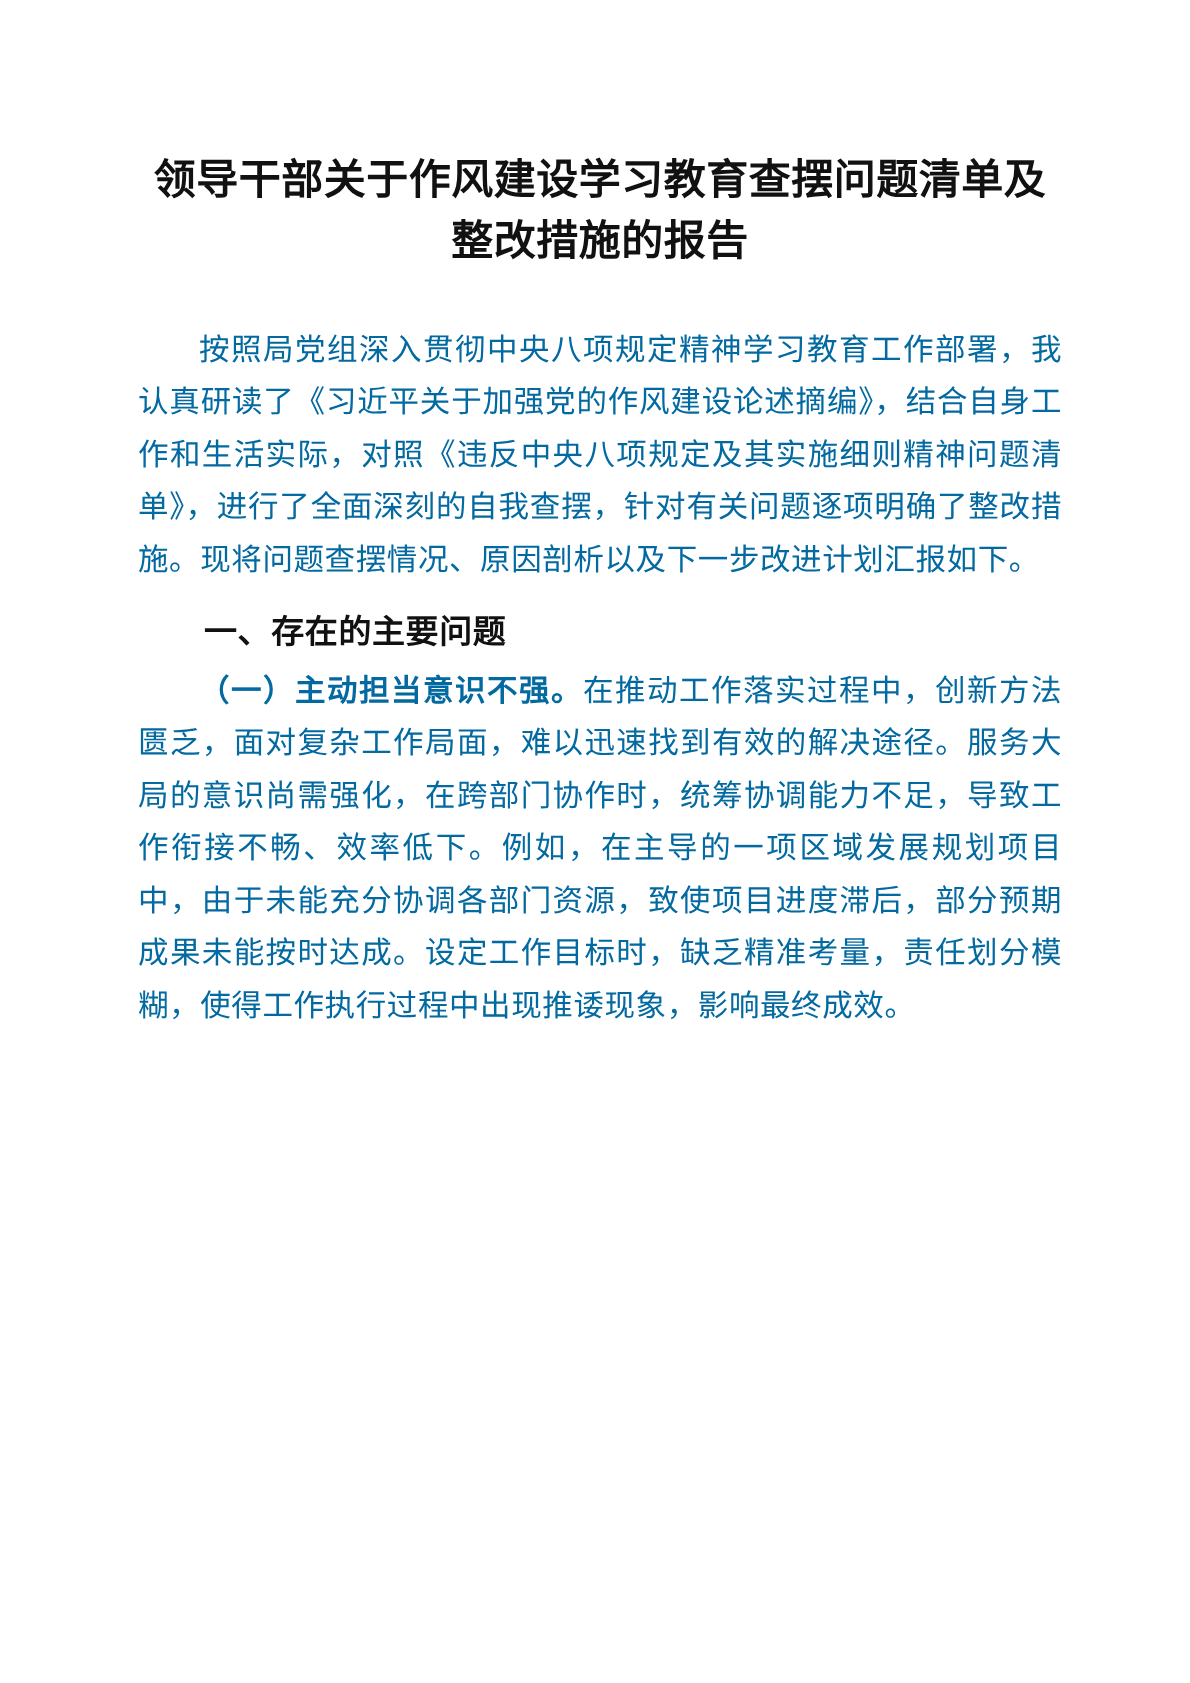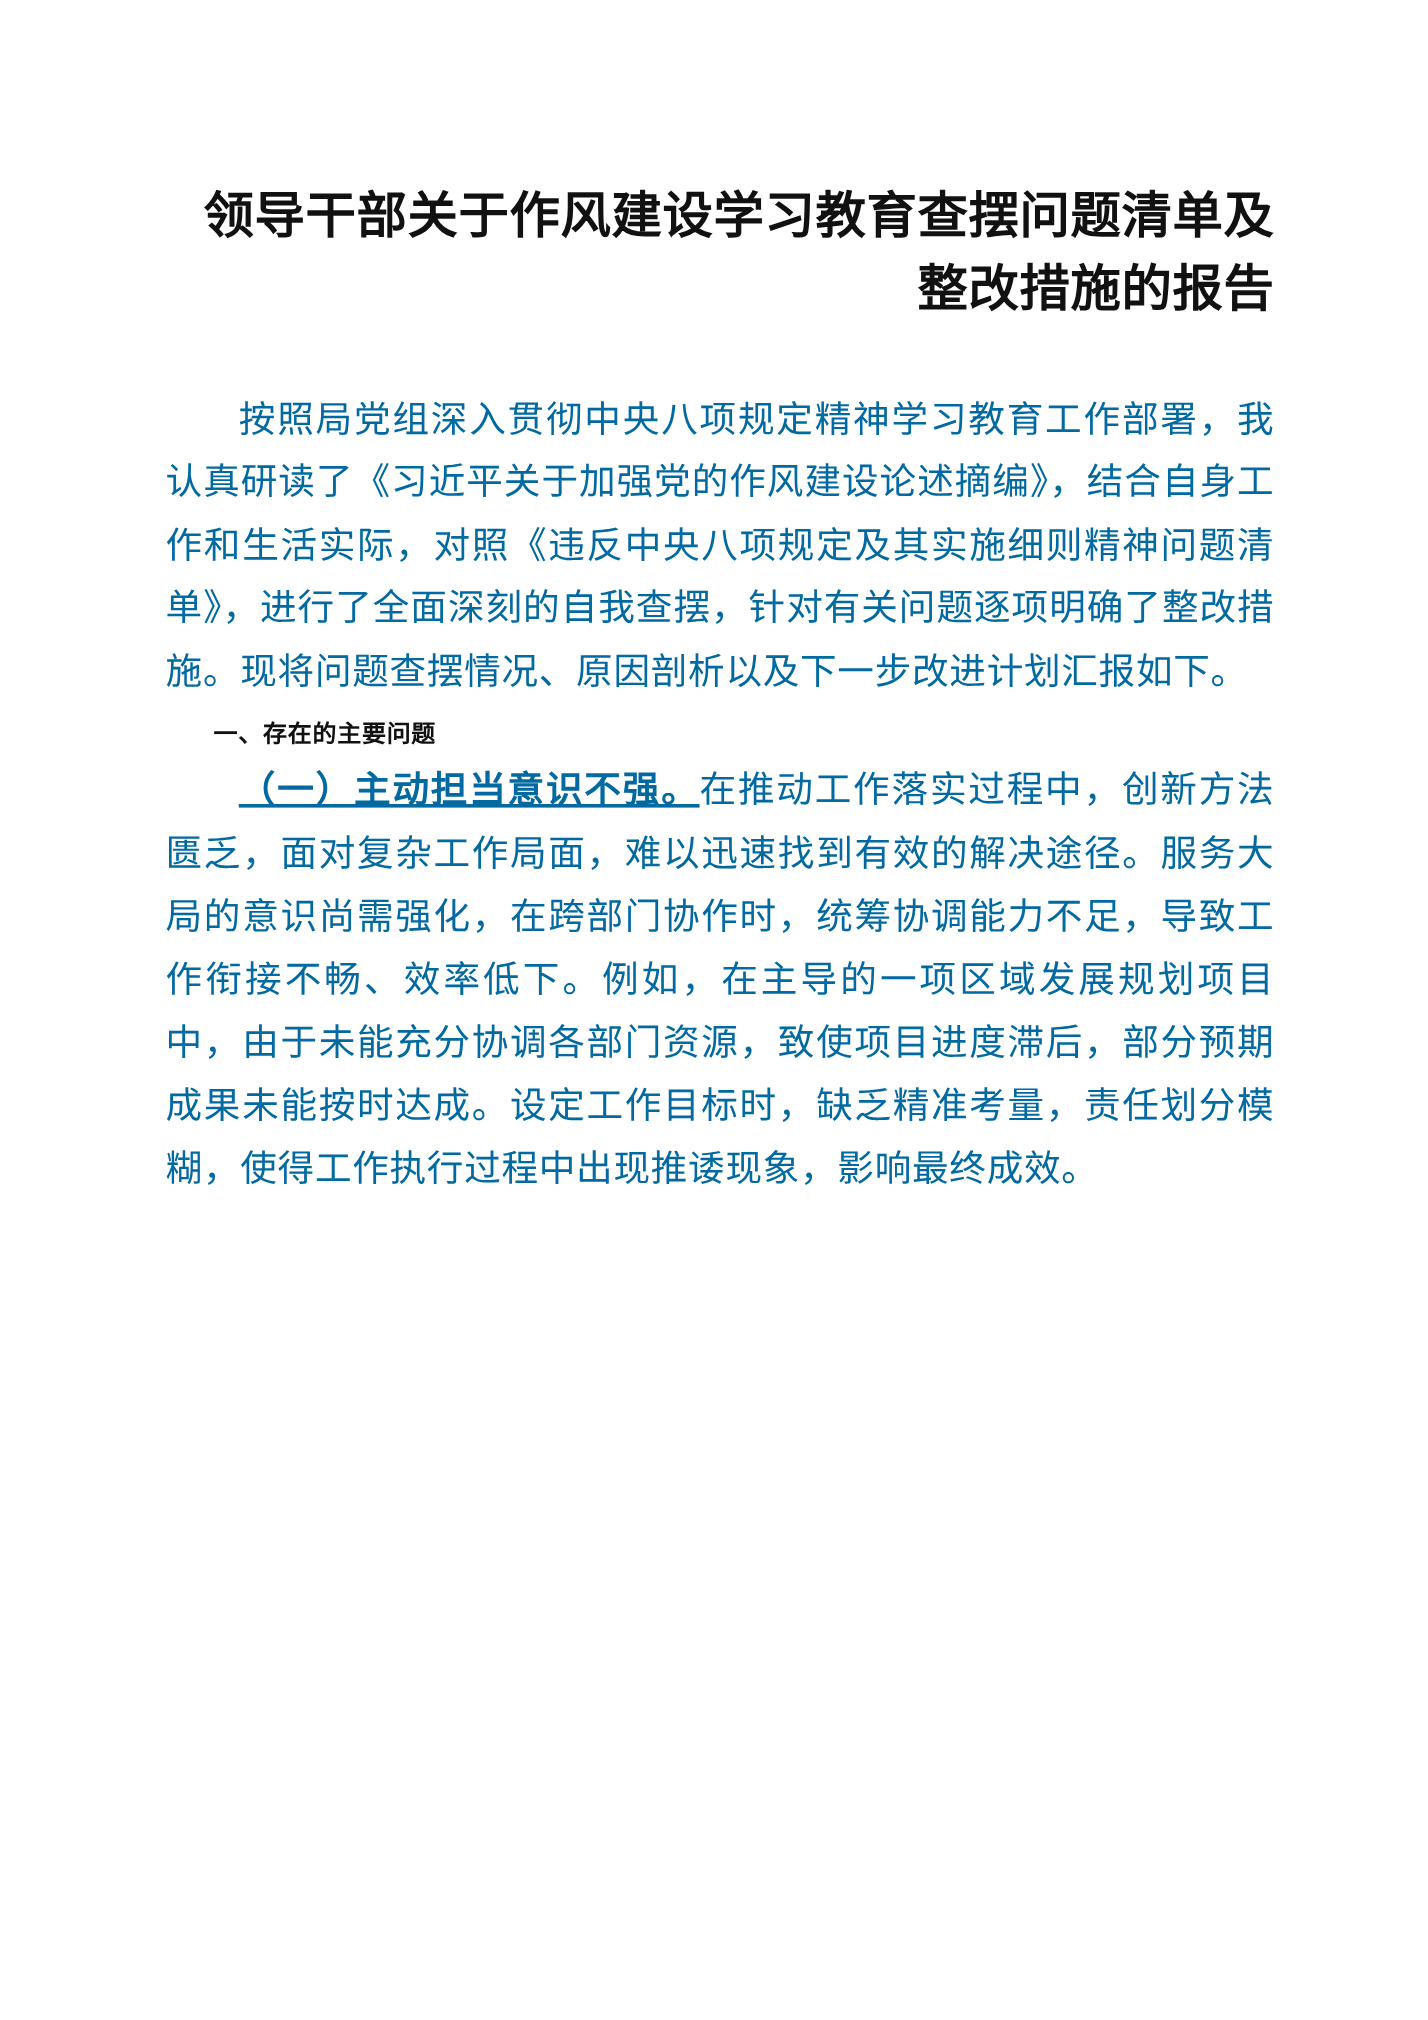--- a/index.html
+++ b/index.html
@@ -19,49 +19,48 @@
     width: 1190px;
     height: 1683px;
     padding: 150px 128px 60px 138px;
     background: #ffffff;
   }
   .doc-title {
     font-family: "DejaVu Sans", "Liberation Sans", sans-serif;
     font-size: 42px;
     font-weight: 700;
     line-height: 1.45;
-    text-align: right;
+    text-align: center;
     letter-spacing: 0.5px;
     margin: 0 0 52px 0;
     color: #111111;
   }
   .para {
     font-size: 30.5px;
     line-height: 1.72;
     text-align: justify;
     text-justify: inter-ideograph;
     text-indent: 2em;
     margin: 0 0 6px 0;
     letter-spacing: 0.6px;
     color: #0369a1;
   }
   .section-heading {
     font-family: "DejaVu Sans", "Liberation Sans", sans-serif;
-    font-size: 20px;
+    font-size: 33px;
     font-weight: 700;
     line-height: 1.72;
     text-indent: 2em;
-    margin: 8px 0 4px 0;
+    margin: 18px 0 4px 0;
     letter-spacing: 0.6px;
     color: #111111;
   }
   .para .lead {
     font-family: "DejaVu Sans", "Liberation Sans", sans-serif;
     font-weight: 700;
-    text-decoration: underline;
   }
 </style>
 </head>
 <body>
 
 <div class="page">
 
   <h1 class="doc-title">领导干部关于作风建设学习教育查摆问题清单及整改措施的报告</h1>
 
   <p class="para">按照局党组深入贯彻中央八项规定精神学习教育工作部署，我认真研读了《习近平关于加强党的作风建设论述摘编》，结合自身工作和生活实际，对照《违反中央八项规定及其实施细则精神问题清单》，进行了全面深刻的自我查摆，针对有关问题逐项明确了整改措施。现将问题查摆情况、原因剖析以及下一步改进计划汇报如下。</p>

